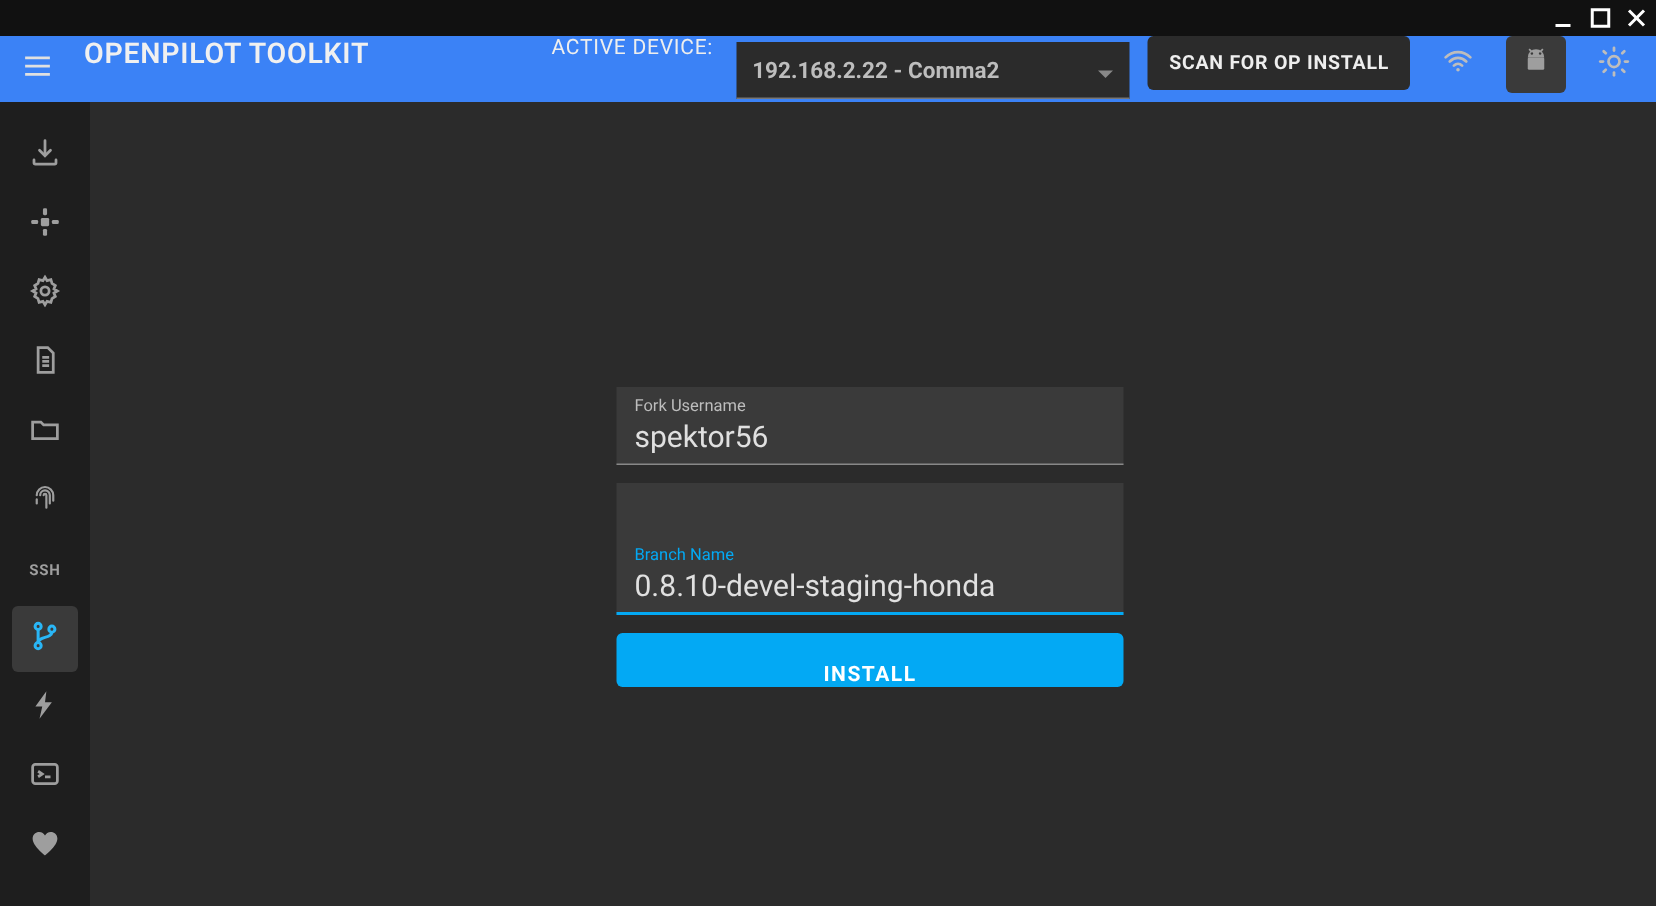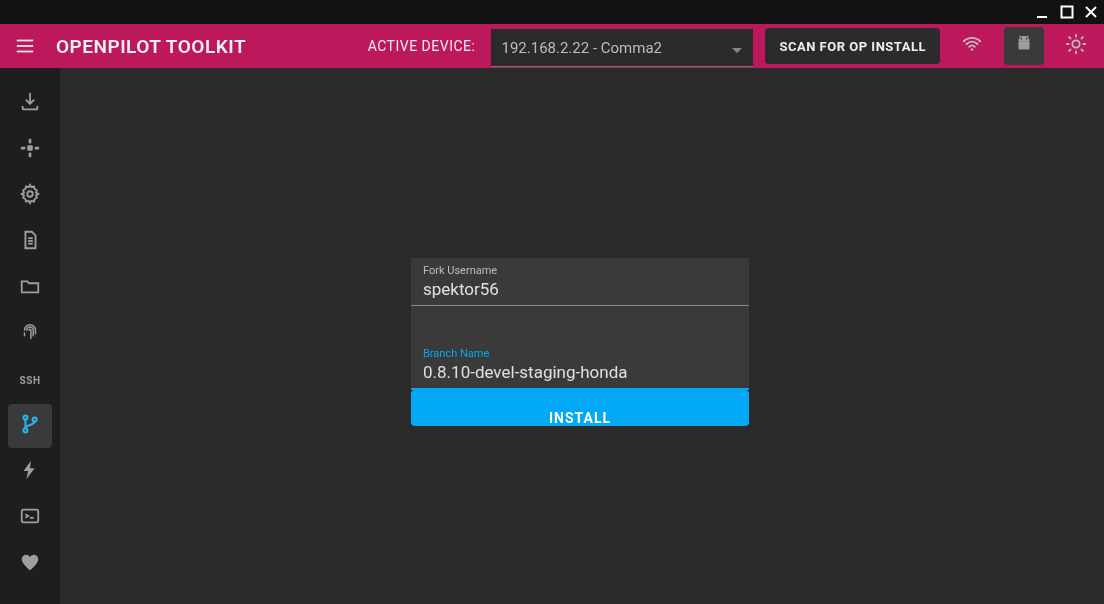--- a/index.html
+++ b/index.html
@@ -15,38 +15,38 @@
     align-items: center;
     padding: 0 6px;
     gap: 10px;
   }
   .titlebar .wicon { width: 14px; height: 14px; display:flex; align-items:center; justify-content:center; cursor:pointer; }
   .titlebar svg { stroke: #fff; fill: none; }
 
   
   .header {
     height: 44px;
-    background: #be185d;
+    background: #3b82f6;
     display: flex;
-    align-items: center;
     padding: 0 8px 0 6px;
     gap: 12px;
   }
   .hamburger { width: 38px; height:40px; display:flex; align-items:center; justify-content:center; cursor:pointer; }
   .app-title { font-size: 19px; font-weight: 600; letter-spacing: 0.5px; color: #f0f0f0; white-space:nowrap; }
   .spacer { flex: 1; }
   .active-label { font-size: 14px; font-weight:400; letter-spacing:0.5px; color:#eee; margin-right:4px; white-space:nowrap; }
   .device-select {
     width: 262px; height: 38px;
     background: #2b2b2b;
     border-bottom: 1px solid #777;
     display:flex; align-items:center; justify-content:space-between;
     padding: 0 10px; cursor:pointer;
     color:#bdbdbd; font-size:15px;
     margin-top:4px;
+    font-weight:bold;
   }
   .device-select .chev { width:12px; height:12px; }
   .scan-btn {
     height: 36px; padding: 0 14px;
     background: #2b2b2b; border-radius:4px;
     display:flex; align-items:center; justify-content:center;
     font-size:13px; font-weight:700; letter-spacing:0.5px; color:#eee;
     cursor:pointer; white-space:nowrap;
   }
   .hicon-btn {
@@ -67,32 +67,32 @@
     width: 44px; height:44px; display:flex; align-items:center; justify-content:center;
     border-radius:4px; cursor:pointer; color:#9e9e9e;
   }
   .side-btn.active { background:#3a3a3a; color:#29b6f6; }
   .side-btn svg { width:22px; height:22px; }
   .side-btn .ssh-text { font-size:10px; font-weight:700; letter-spacing:0.5px; }
 
   .main { flex:1; position:relative; }
   .form {
     position:absolute; left: 351px; top: 190px; width: 338px;
-    display:flex; flex-direction:column; gap: 0;
+    display:flex; flex-direction:column; gap: 12px;
   }
   .field {
     background:#3a3a3a; border-bottom:1px solid #888;
     padding: 6px 12px 6px 12px;
   }
   .field.focused { border-bottom:2px solid #03a9f4; }
   .field .flabel { font-size:11px; color:#bdbdbd; margin-bottom:2px; }
   .field.focused .flabel { color:#03a9f4;margin-top:35px; }
   .field input {
     width:100%; background:transparent; border:none; outline:none;
-    color:#e0e0e0; font-size:17px; font-family:inherit;
+    color:#e0e0e0; font-size:20px; font-family:inherit;
   }
   .install-btn {
     height: 36px; background:#03a9f4; border-radius:4px;
     display:flex; align-items:flex-end; justify-content:center;
     font-size:14px; font-weight:700; letter-spacing:1px; color:#fff;
     cursor:pointer;
   }
 </style>
 </head>
 <body>

